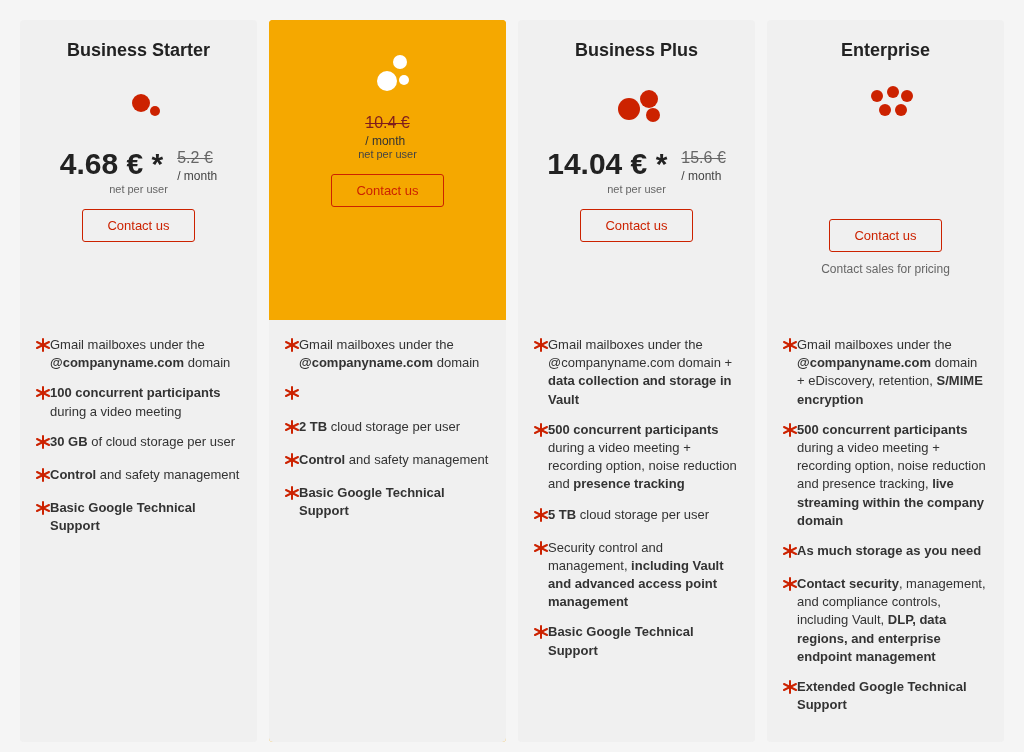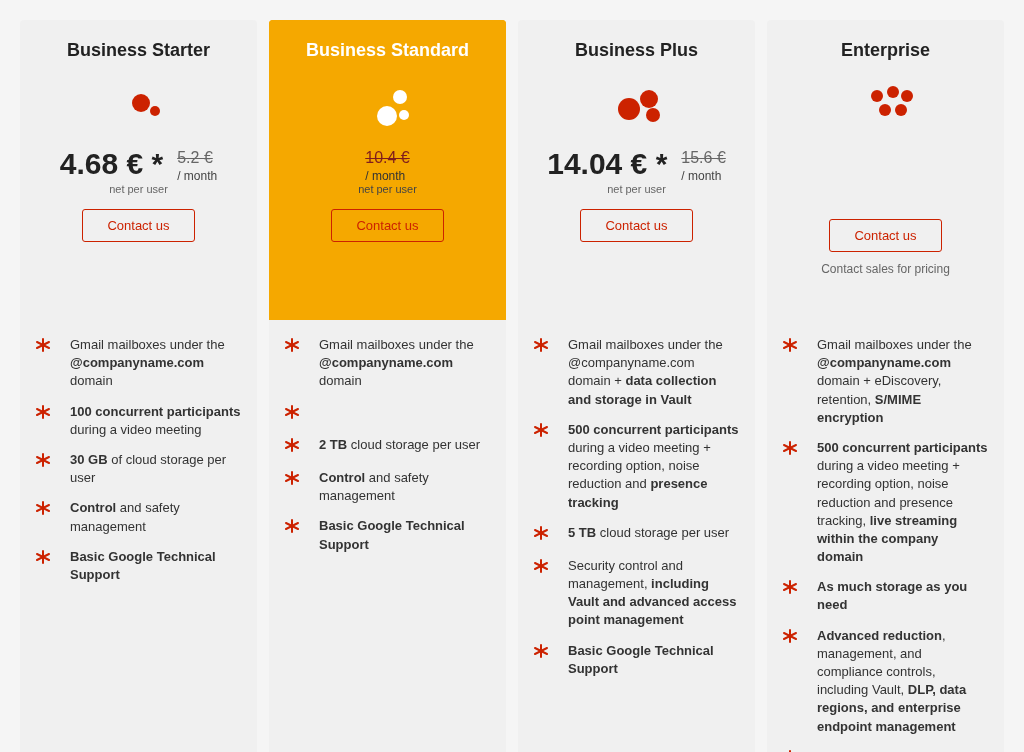--- a/index.html
+++ b/index.html
@@ -121,21 +121,21 @@
       padding: 16px;
       background: #f0f0f0;
       flex: 1;
     }
     .plan-card.highlighted .plan-features {
       background: #f0f0f0;
     }
     .feature-item {
       display: flex;
       align-items: flex-start;
-      gap: 20px;
+      gap: 0;
       margin-bottom: 12px;
       font-size: 13px;
       color: #333;
       line-height: 1.4;
     }
     .feature-icon {
       flex-shrink: 0;
       margin-top: 2px;
     }
     .feature-icon svg {
@@ -207,21 +207,20 @@
       <line x1="7" y1="1" x2="7" y2="13" stroke="#cc2200" stroke-width="2" stroke-linecap="round"></line>
       <line x1="1" y1="4" x2="13" y2="10" stroke="#cc2200" stroke-width="2" stroke-linecap="round"></line>
       <line x1="13" y1="4" x2="1" y2="10" stroke="#cc2200" stroke-width="2" stroke-linecap="round"></line>
     </svg></span>
           <span class="feature-text"><strong>Basic Google Technical Support</strong></span>
         </div>
       </div>
     </div>
     <div class="plan-card highlighted">
       <div class="plan-header">
-        <div class="plan-title">Business Standard</div>
         <div class="icon-container">
           <svg width="70" height="50" viewBox="0 0 70 50" xmlns="http://www.w3.org/2000/svg">
             <circle cx="34" cy="36" r="10" fill="#fff"></circle>
             <circle cx="47" cy="17" r="7" fill="#fff"></circle>
             <circle cx="51" cy="35" r="5" fill="#fff"></circle>
           </svg>
         </div>
         <div class="price-block">
           <div class="price-suffix">
             <div class="price-original">10.4 €</div>
@@ -376,21 +375,21 @@
       <line x1="13" y1="4" x2="1" y2="10" stroke="#cc2200" stroke-width="2" stroke-linecap="round"></line>
     </svg></span>
           <span class="feature-text"><strong>As much storage as you need</strong></span>
         </div>
         <div class="feature-item">
           <span class="feature-icon"><svg width="14" height="14" viewBox="0 0 14 14" xmlns="http://www.w3.org/2000/svg">
       <line x1="7" y1="1" x2="7" y2="13" stroke="#cc2200" stroke-width="2" stroke-linecap="round"></line>
       <line x1="1" y1="4" x2="13" y2="10" stroke="#cc2200" stroke-width="2" stroke-linecap="round"></line>
       <line x1="13" y1="4" x2="1" y2="10" stroke="#cc2200" stroke-width="2" stroke-linecap="round"></line>
     </svg></span>
-          <span class="feature-text"><strong>Advanced reduction</strong>, management, and compliance controls, including Vault, <strong>DLP, data regions, and enterprise endpoint management</strong></span>
+          <span class="feature-text"><strong>Contact security</strong>, management, and compliance controls, including Vault, <strong>DLP, data regions, and enterprise endpoint management</strong></span>
         </div>
         <div class="feature-item">
           <span class="feature-icon"><svg width="14" height="14" viewBox="0 0 14 14" xmlns="http://www.w3.org/2000/svg">
       <line x1="7" y1="1" x2="7" y2="13" stroke="#cc2200" stroke-width="2" stroke-linecap="round"></line>
       <line x1="1" y1="4" x2="13" y2="10" stroke="#cc2200" stroke-width="2" stroke-linecap="round"></line>
       <line x1="13" y1="4" x2="1" y2="10" stroke="#cc2200" stroke-width="2" stroke-linecap="round"></line>
     </svg></span>
           <span class="feature-text"><strong>Extended Google Technical Support</strong></span>
         </div>
       </div>

